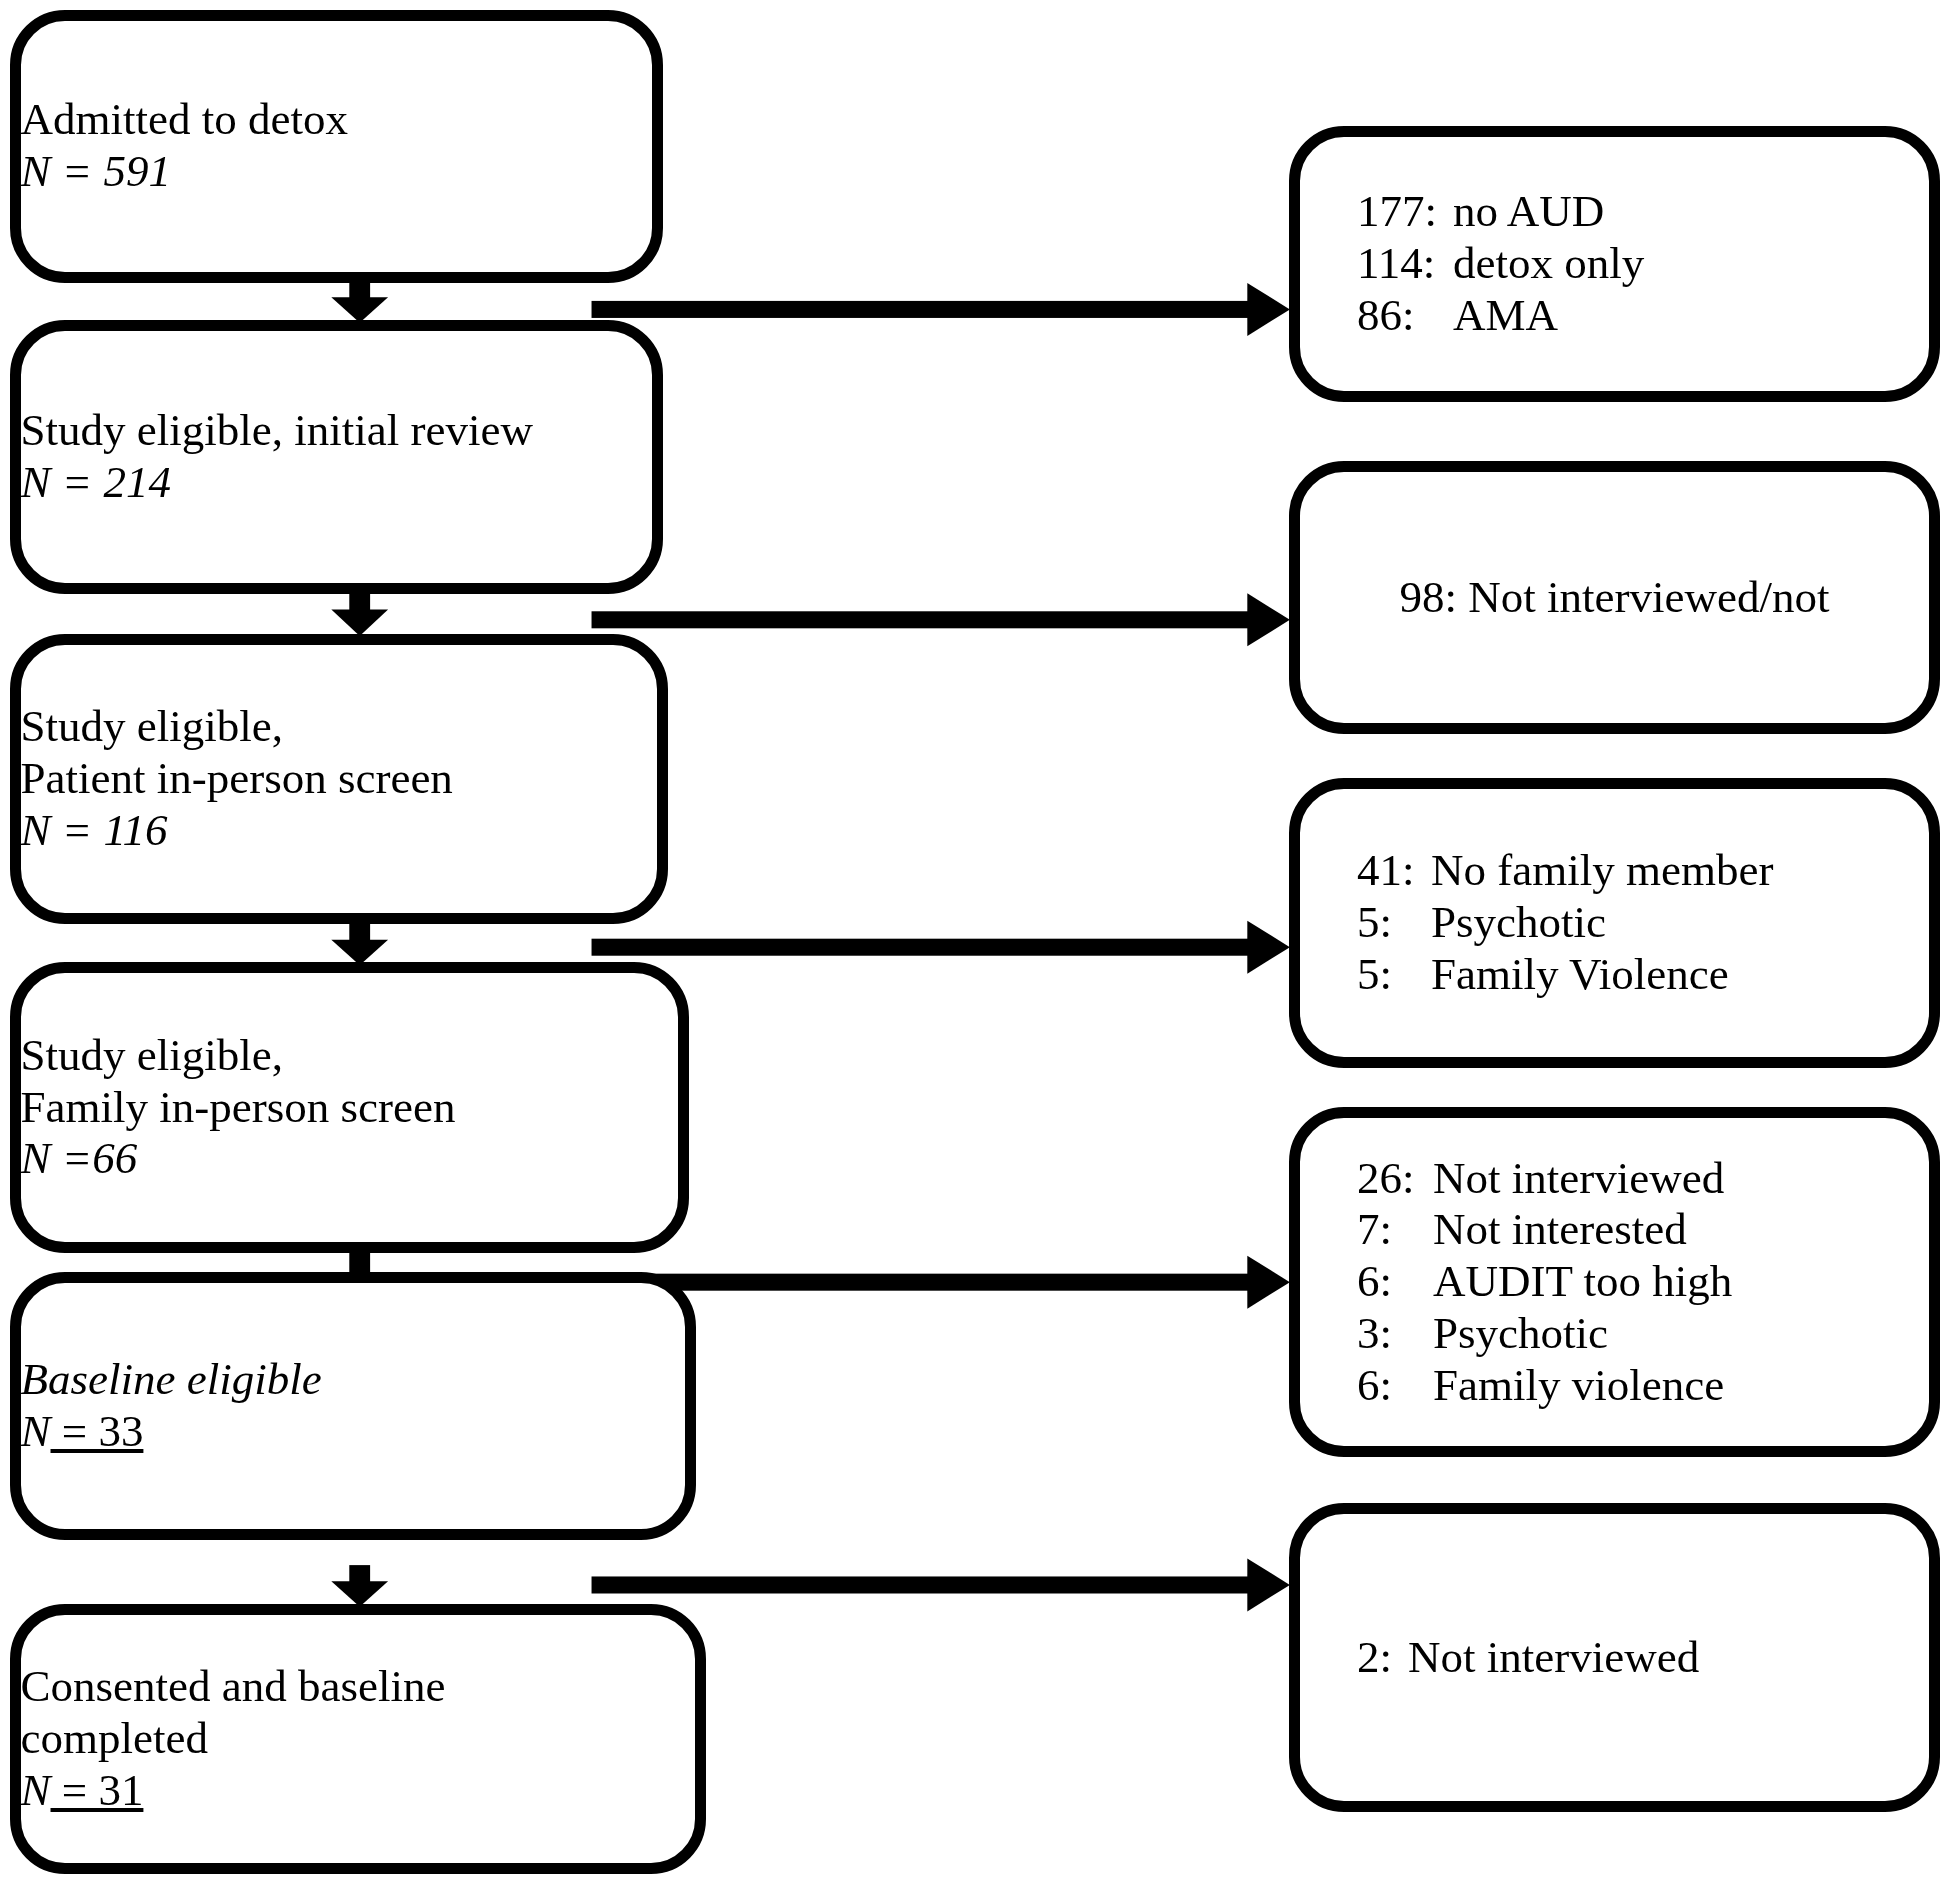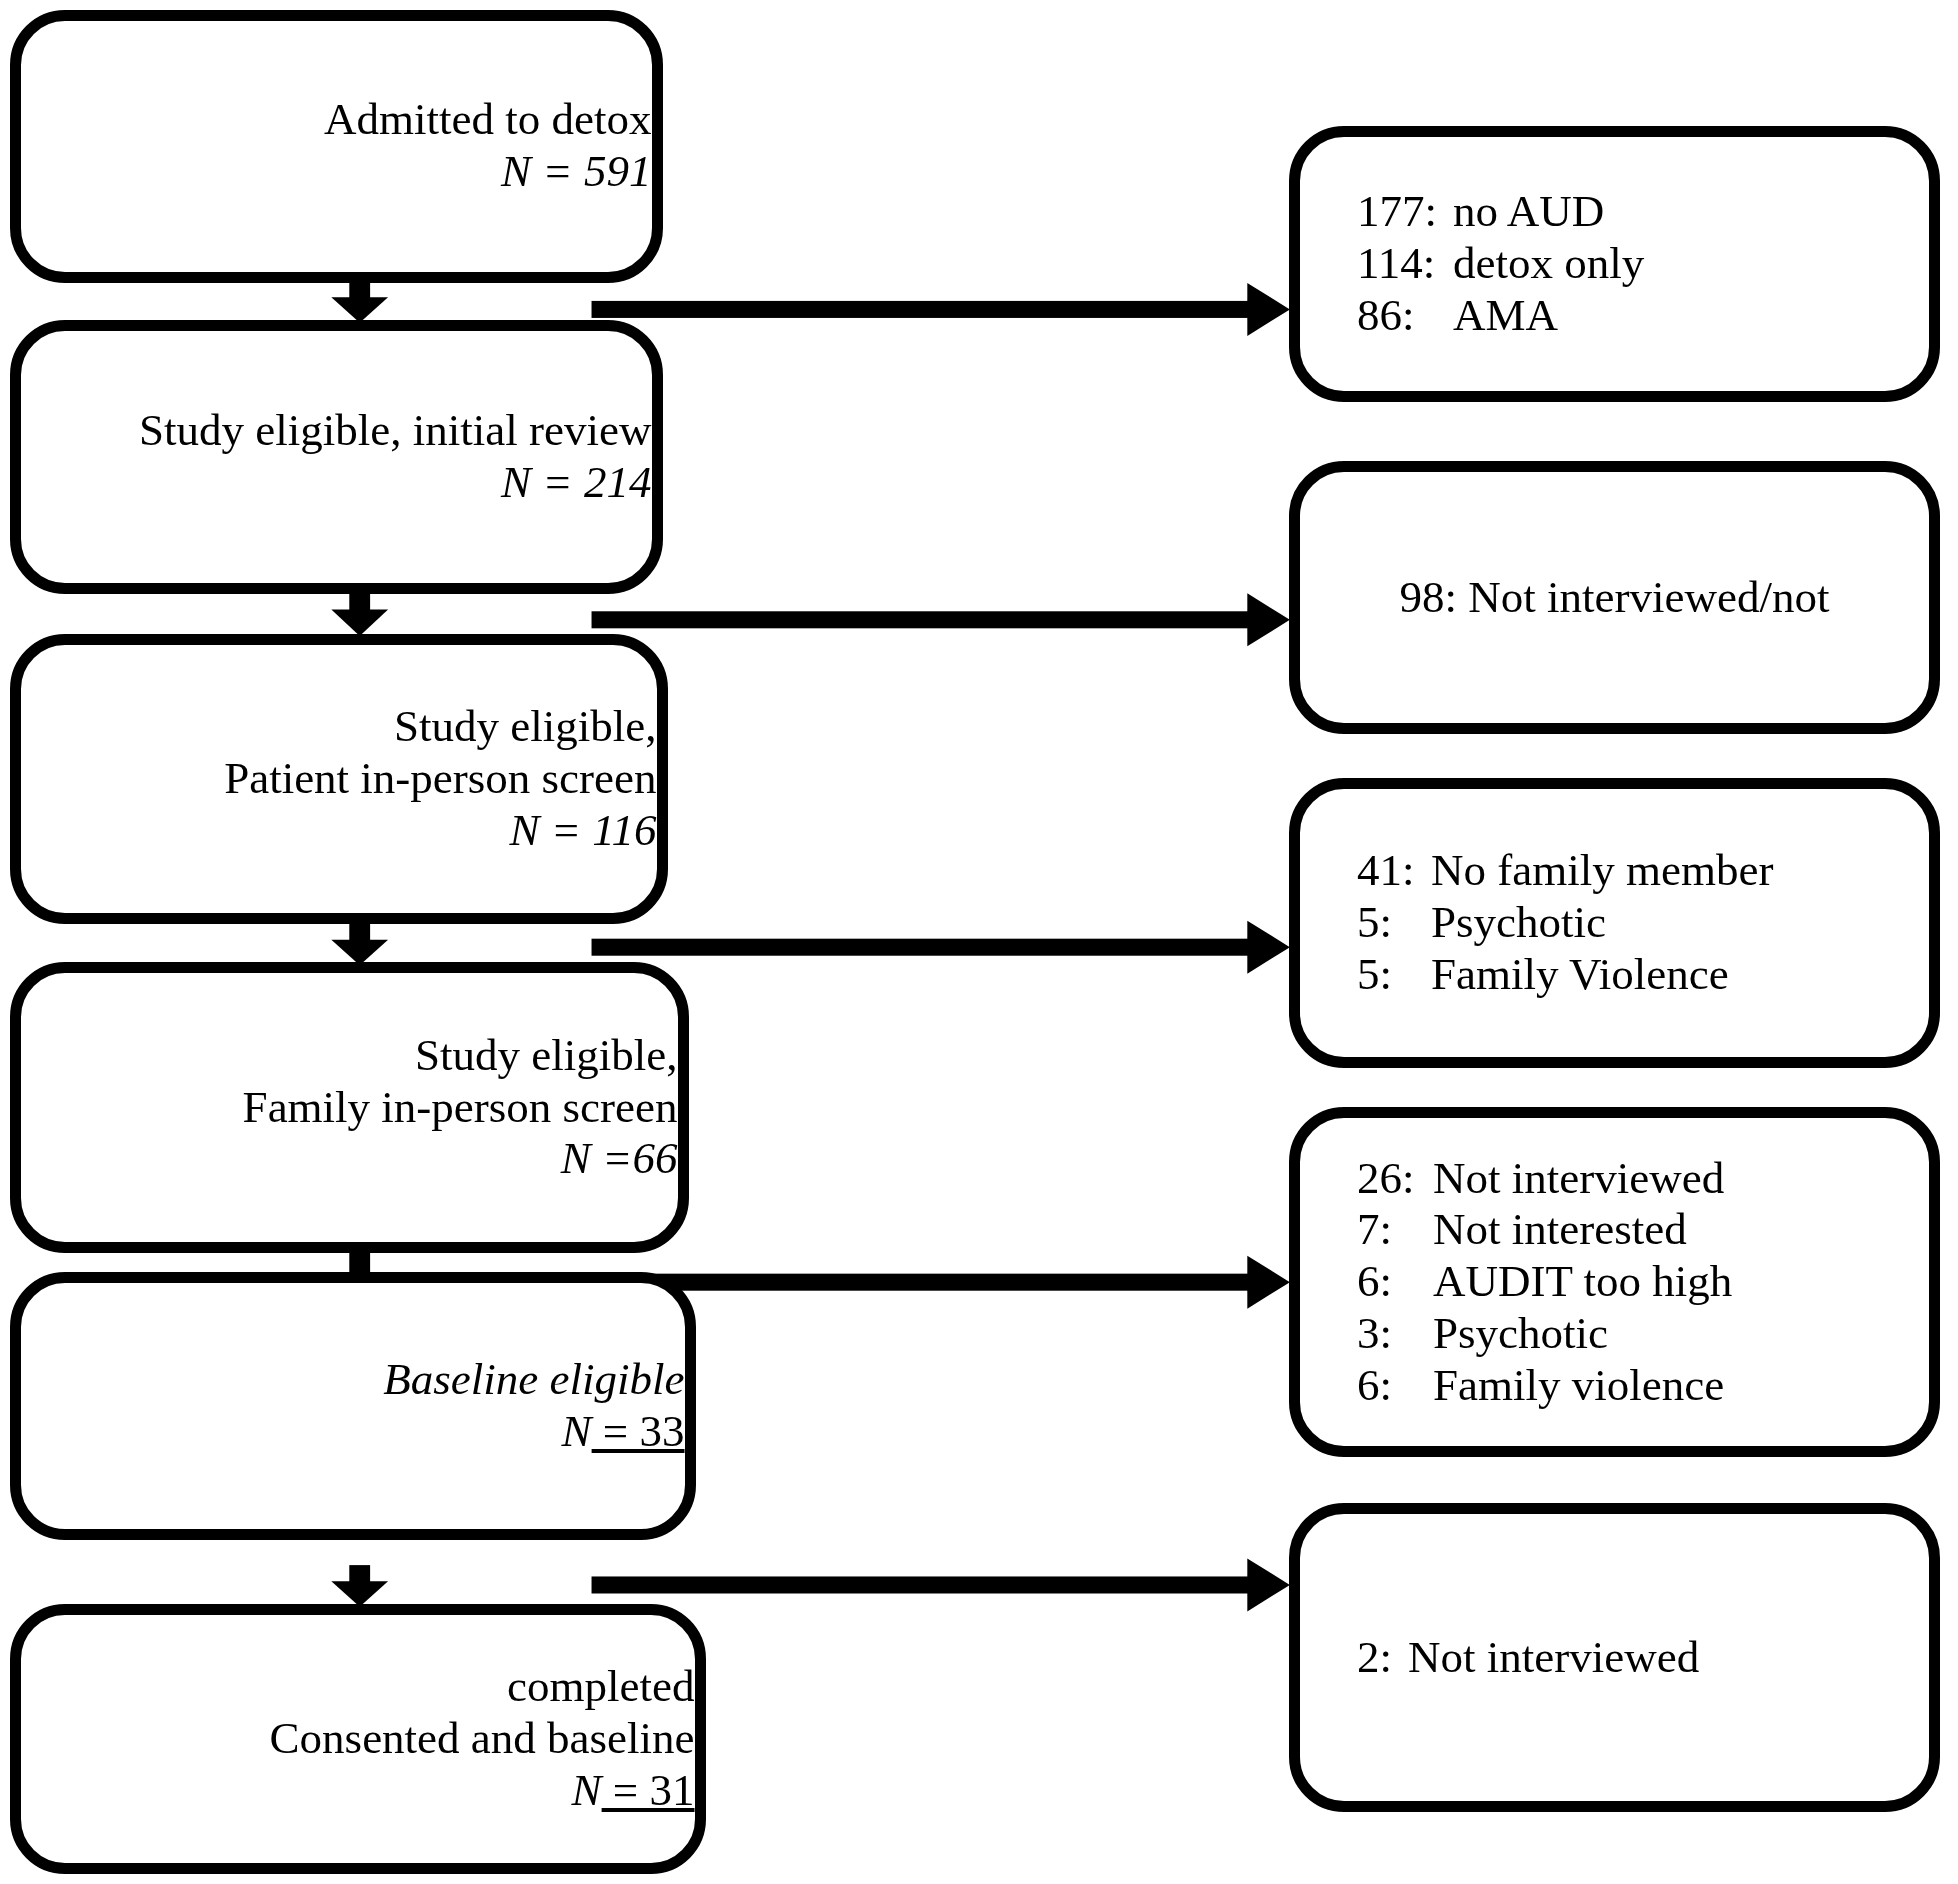--- a/index.html
+++ b/index.html
@@ -7,21 +7,21 @@
     position:relative;width:1959px;height:1884px;background:#fff;
     font-family:"Liberation Serif","DejaVu Serif",serif;
     color:#000;font-size:45px;line-height:1.15;
   }
   .arrows{position:absolute;left:0;top:0;width:1959px;height:1884px;}
   .box{
     position:absolute;box-sizing:border-box;background:#fff;
     border:11.4px solid #000;border-radius:55px;
     display:flex;align-items:center;
   }
-  .lbox{left:9.5px;justify-content:center;text-align:right;}
+  .lbox{left:9.5px;justify-content:center;text-align:left;}
   .rbox{left:1289px;width:651px;}
   .btxt{width:100%;}
   .tline{white-space:nowrap;}
   .it{font-style:italic;}
   .up{font-style:normal;text-decoration:underline;}
   .it-title .tline{font-style:italic;}
   .rrows{padding-left:30px;}
   .rrow{display:flex;white-space:nowrap;}
   .num{display:inline-block;width:var(--numw,62px);margin-right:15px;margin-left:27px;}
   .rcenter{justify-content:flex-start;text-align:center;}
@@ -112,22 +112,22 @@
   <div class="box lbox it-title" style="top:1272px;height:268px;width:686px">
     <div class="btxt">
       <div class="tline">Baseline eligible</div>
       <div class="tline"></div>
       <div class="tline"><span class="it">N</span><span class="up"> = 33</span></div>
     </div>
   </div>
 
   <div class="box lbox" style="top:1604px;height:270px;width:696px">
     <div class="btxt">
+      <div class="tline">Consented and baseline</div>
       <div class="tline">completed</div>
-      <div class="tline">Consented and baseline</div>
       <div class="tline"><span class="it">N</span><span class="up"> = 31</span></div>
     </div>
   </div>
 
   <div class="box rbox" style="top:126px;height:276px">
     <div class="rrows" style="--numw:81px">
       <div class="rrow">
           <span class="num">177:</span>
           <span class="lab">no AUD</span>
         </div>

